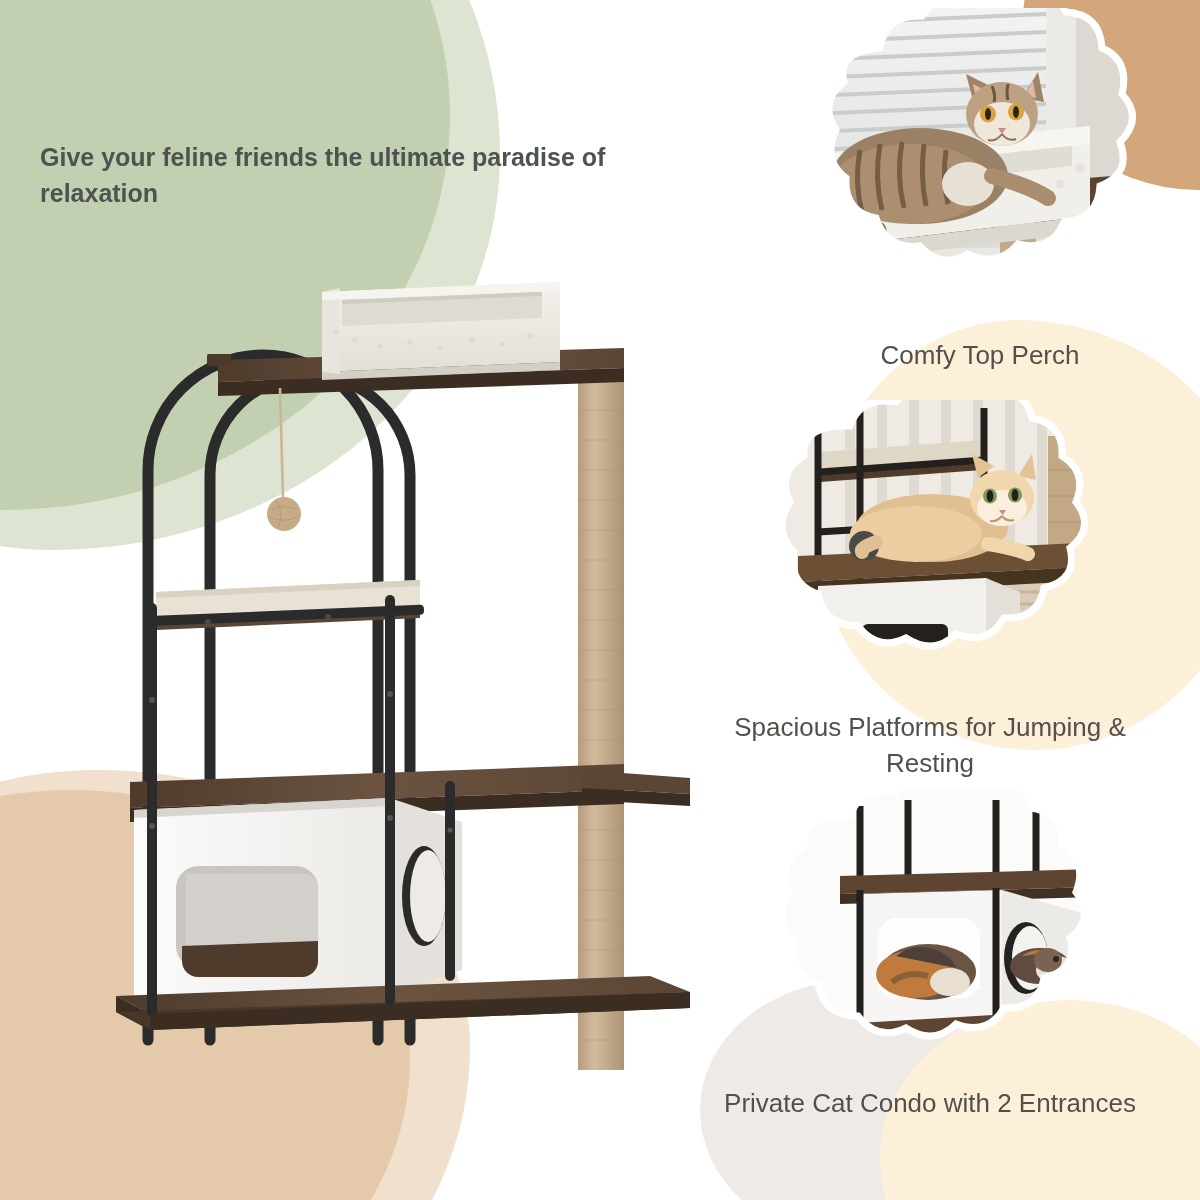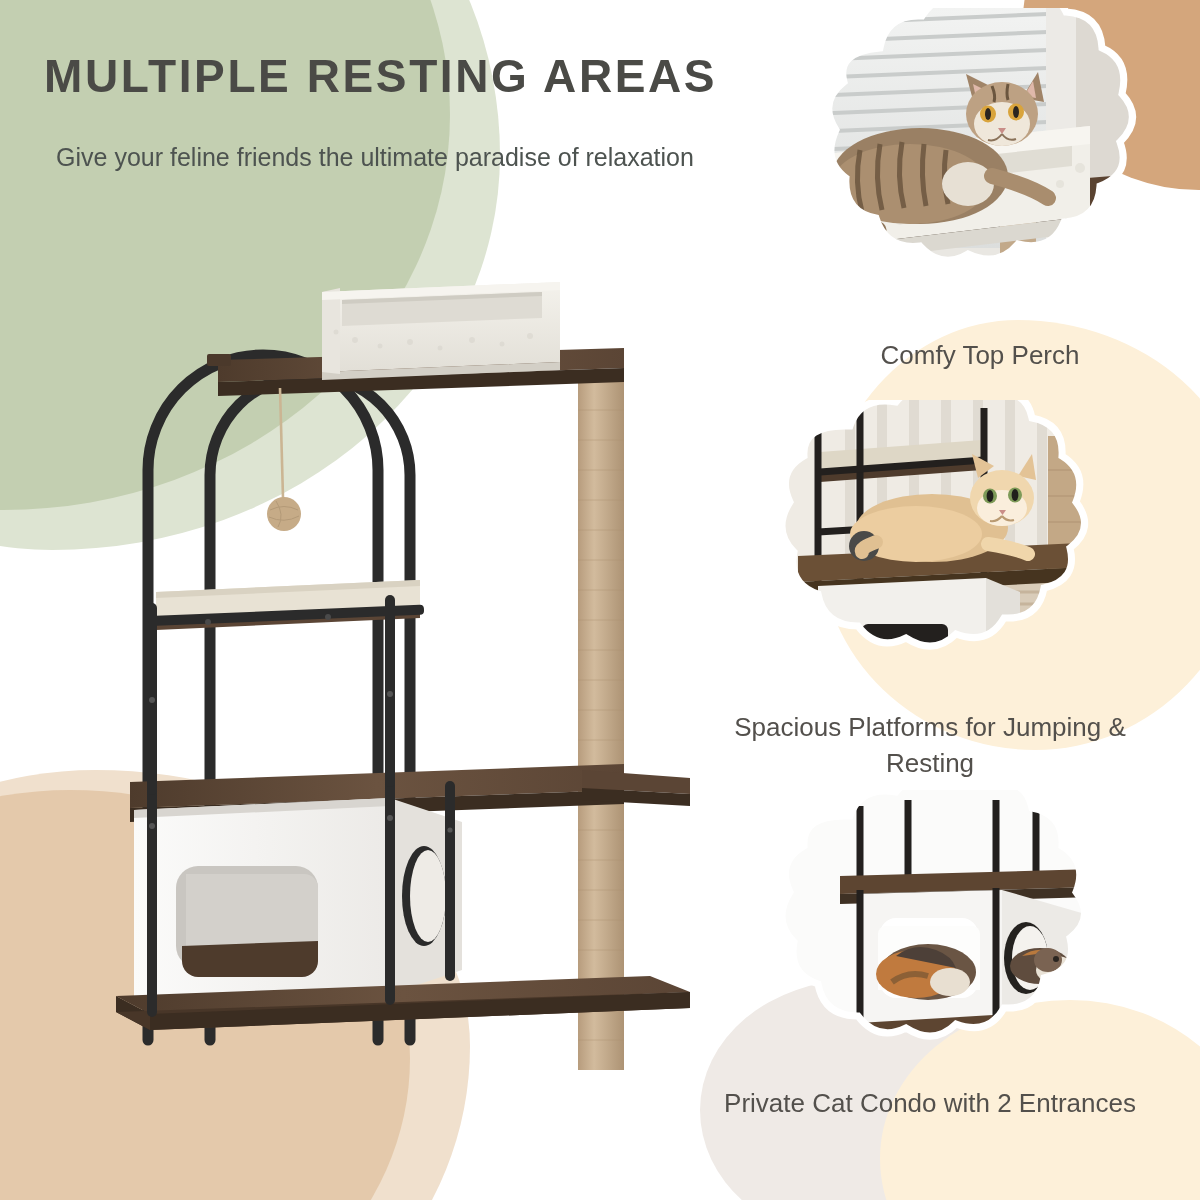--- a/index.html
+++ b/index.html
@@ -88,24 +88,23 @@
     letter-spacing: 2.6px;
     color: #4a4a46;
     line-height: 1.05;
     white-space: nowrap;
   }
   .subhead {
     position: absolute;
     left: 40px; top: 140px;
     width: 670px;
     font-size: 25px;
-    font-weight: 400;
+    font-weight: 700;
     color: #4d5350;
     line-height: 1.42;
-    text-align: center;
   }
 
   
   #product {
     position: absolute;
     left: 90px; top: 270px;
     width: 640px; height: 840px;
   }
 
   
@@ -127,21 +126,20 @@
 
   <div class="blob blob-green-light"></div>
   <div class="blob blob-green"></div>
   <div class="blob blob-tan-light"></div>
   <div class="blob blob-tan"></div>
   <div class="blob blob-brown"></div>
   <div class="blob blob-cream-1"></div>
   <div class="blob blob-gray-1"></div>
   <div class="blob blob-cream-2"></div>
 
-  <div class="headline">MULTIPLE RESTING AREAS</div>
   <div class="subhead">Give your feline friends the ultimate paradise of relaxation</div>
 
   <svg id="product" viewBox="0 0 640 840" width="640" height="840">
     <defs>
       <linearGradient id="woodTop" x1="0" y1="0" x2="1" y2="0">
         <stop offset="0" stop-color="#4e3b2c"></stop>
         <stop offset="0.5" stop-color="#6b5340"></stop>
         <stop offset="1" stop-color="#5b4535"></stop>
       </linearGradient>
       <linearGradient id="woodFace" x1="0" y1="0" x2="1" y2="0">

